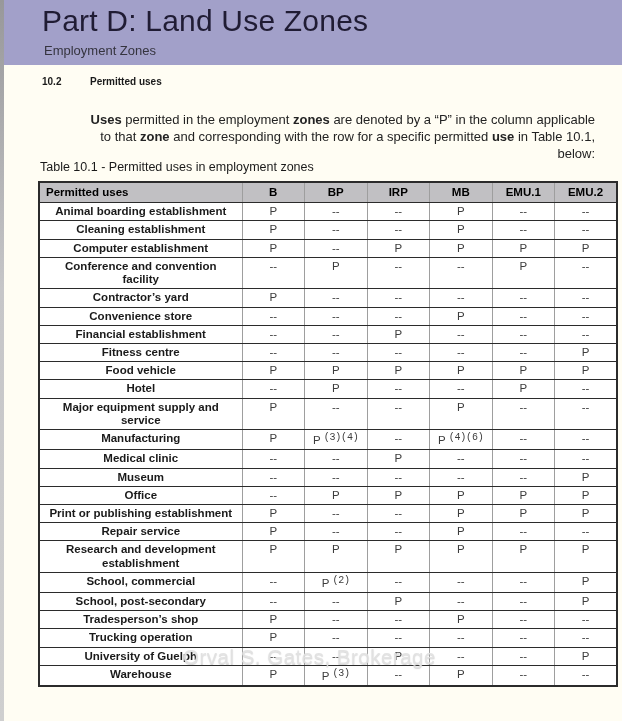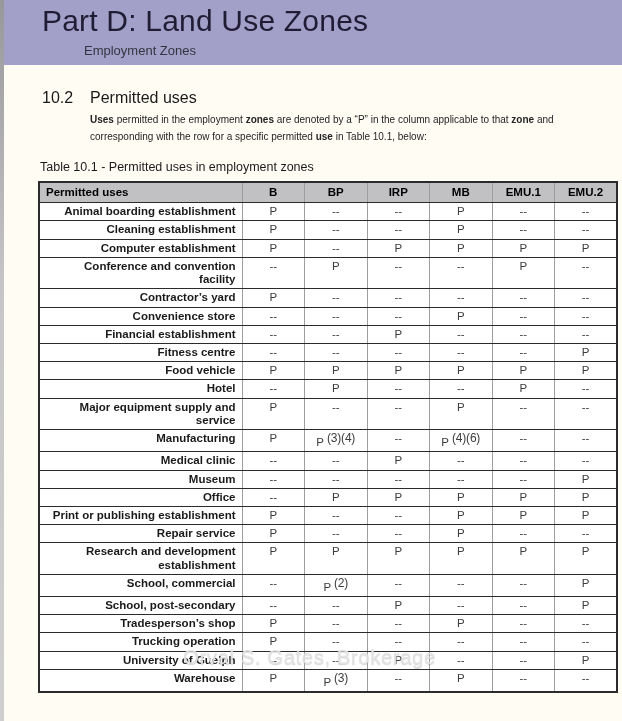--- a/index.html
+++ b/index.html
@@ -27,30 +27,30 @@
   .banner{
     position:absolute;left:4px;top:0;right:0;height:65px;
     background:var(--banner);
   }
   .banner-title{
     position:absolute;left:38px;top:4px;
     font-size:30px;font-weight:400;letter-spacing:.2px;color:var(--banner-title);
   }
   .banner-sub{
     position:absolute;left:40px;top:43px;
-    font-size:13px;color:var(--banner-sub);margin-left:40px;
+    font-size:13px;color:var(--banner-sub);
   }
   .section-head{
-    position:absolute;left:42px;top:89px;width:540px;
-    font-size:16px;font-weight:400;color:var(--text);
+    position:absolute;left:42px;top:76px;width:540px;
+    font-size:10px;font-weight:700;color:var(--text);
   }
   .section-num{display:inline-block;width:48px;}
   .para{
     position:absolute;left:90px;top:111px;width:505px;
-    font-size:10px;line-height:17px;color:#232323;
+    font-size:13px;line-height:17px;color:#232323;text-align:right;
   }
   .para b{font-weight:700;}
   .caption{
     position:absolute;left:40px;top:160px;
     font-size:12.5px;font-weight:400;color:var(--text);
   }
   table.zones{
     position:absolute;left:38px;top:181px;width:580px;
     border-collapse:collapse;table-layout:fixed;
     background:#fff;
@@ -66,23 +66,23 @@
     font-size:11.5px;line-height:1.15;
     vertical-align:top;
   }
   table.zones thead th{
     background:var(--header-bg);
     font-weight:700;color:#000;
     padding:3px 6px;
   }
   table.zones thead th:first-child{text-align:left;}
   table.zones thead th{text-align:center;}
-  td.use{font-weight:700;color:var(--text);text-align:right;margin-left:48px;}
+  td.use{font-weight:700;color:var(--text);text-align:center;margin-left:48px;}
   td.val{text-align:center;color:var(--value);font-weight:400;}
-  td.val sup{font-size:12px;letter-spacing:-.2px;vertical-align:4px;}
+  td.val sup{font-size:10px;letter-spacing:-.2px;vertical-align:4px;font-family:Liberation Mono, monospace;}
   .watermark{
     position:absolute;left:183px;top:645px;width:270px;
     font-size:20.5px;letter-spacing:.5px;white-space:nowrap;
     color:rgba(216,216,216,0.72);
     text-shadow:0 0 1px rgba(255,255,255,0.9),0 1px 1px rgba(120,120,120,0.35);
     pointer-events:none;
   }
 </style>
 </head>
 <body>

